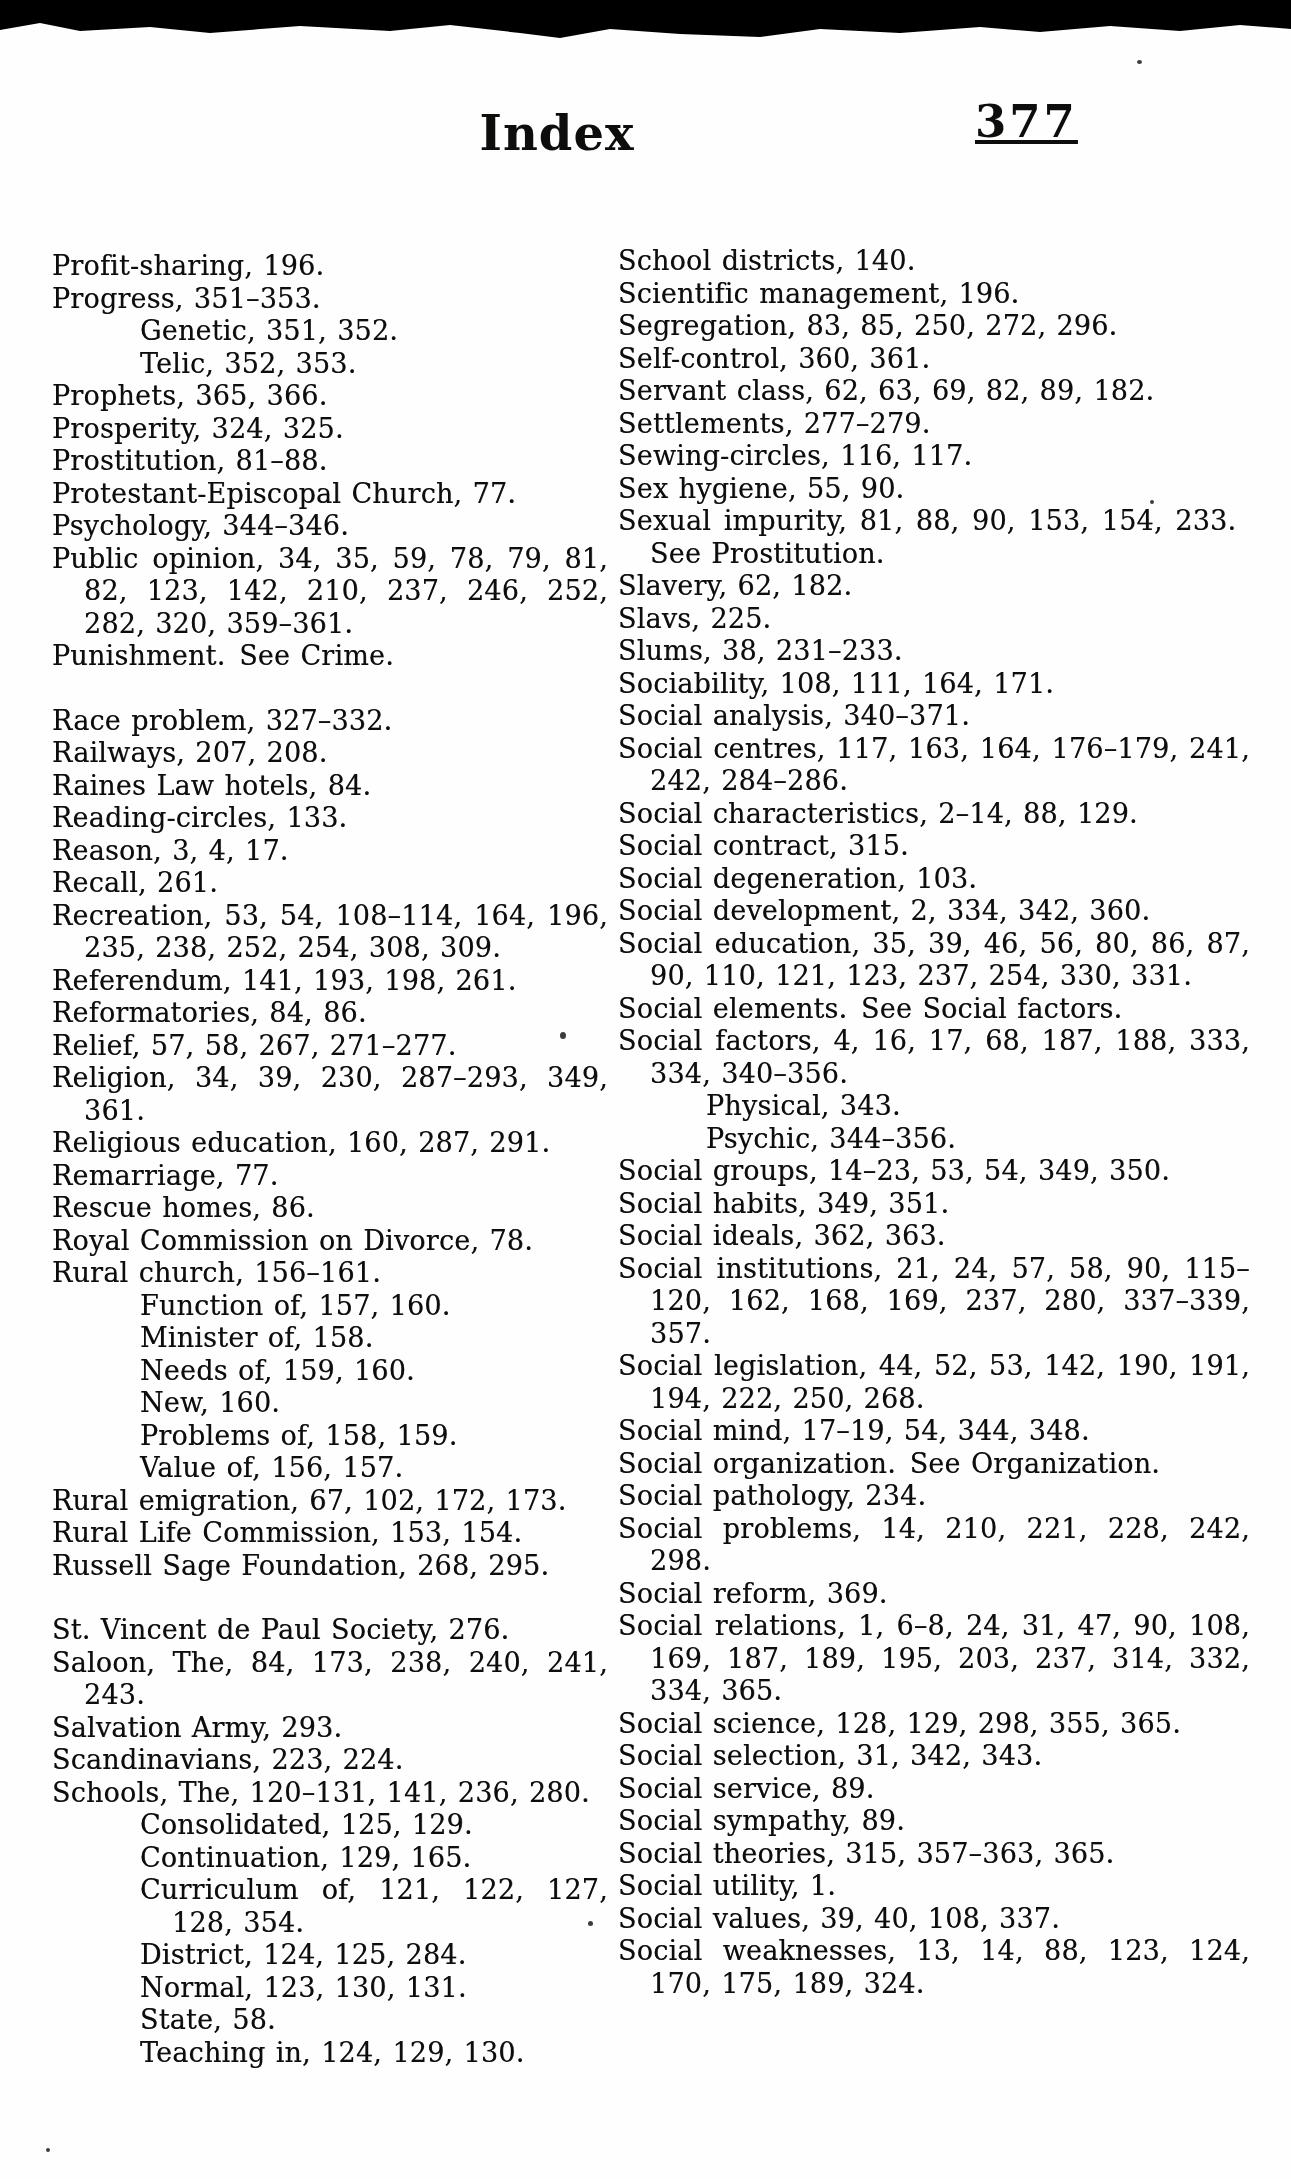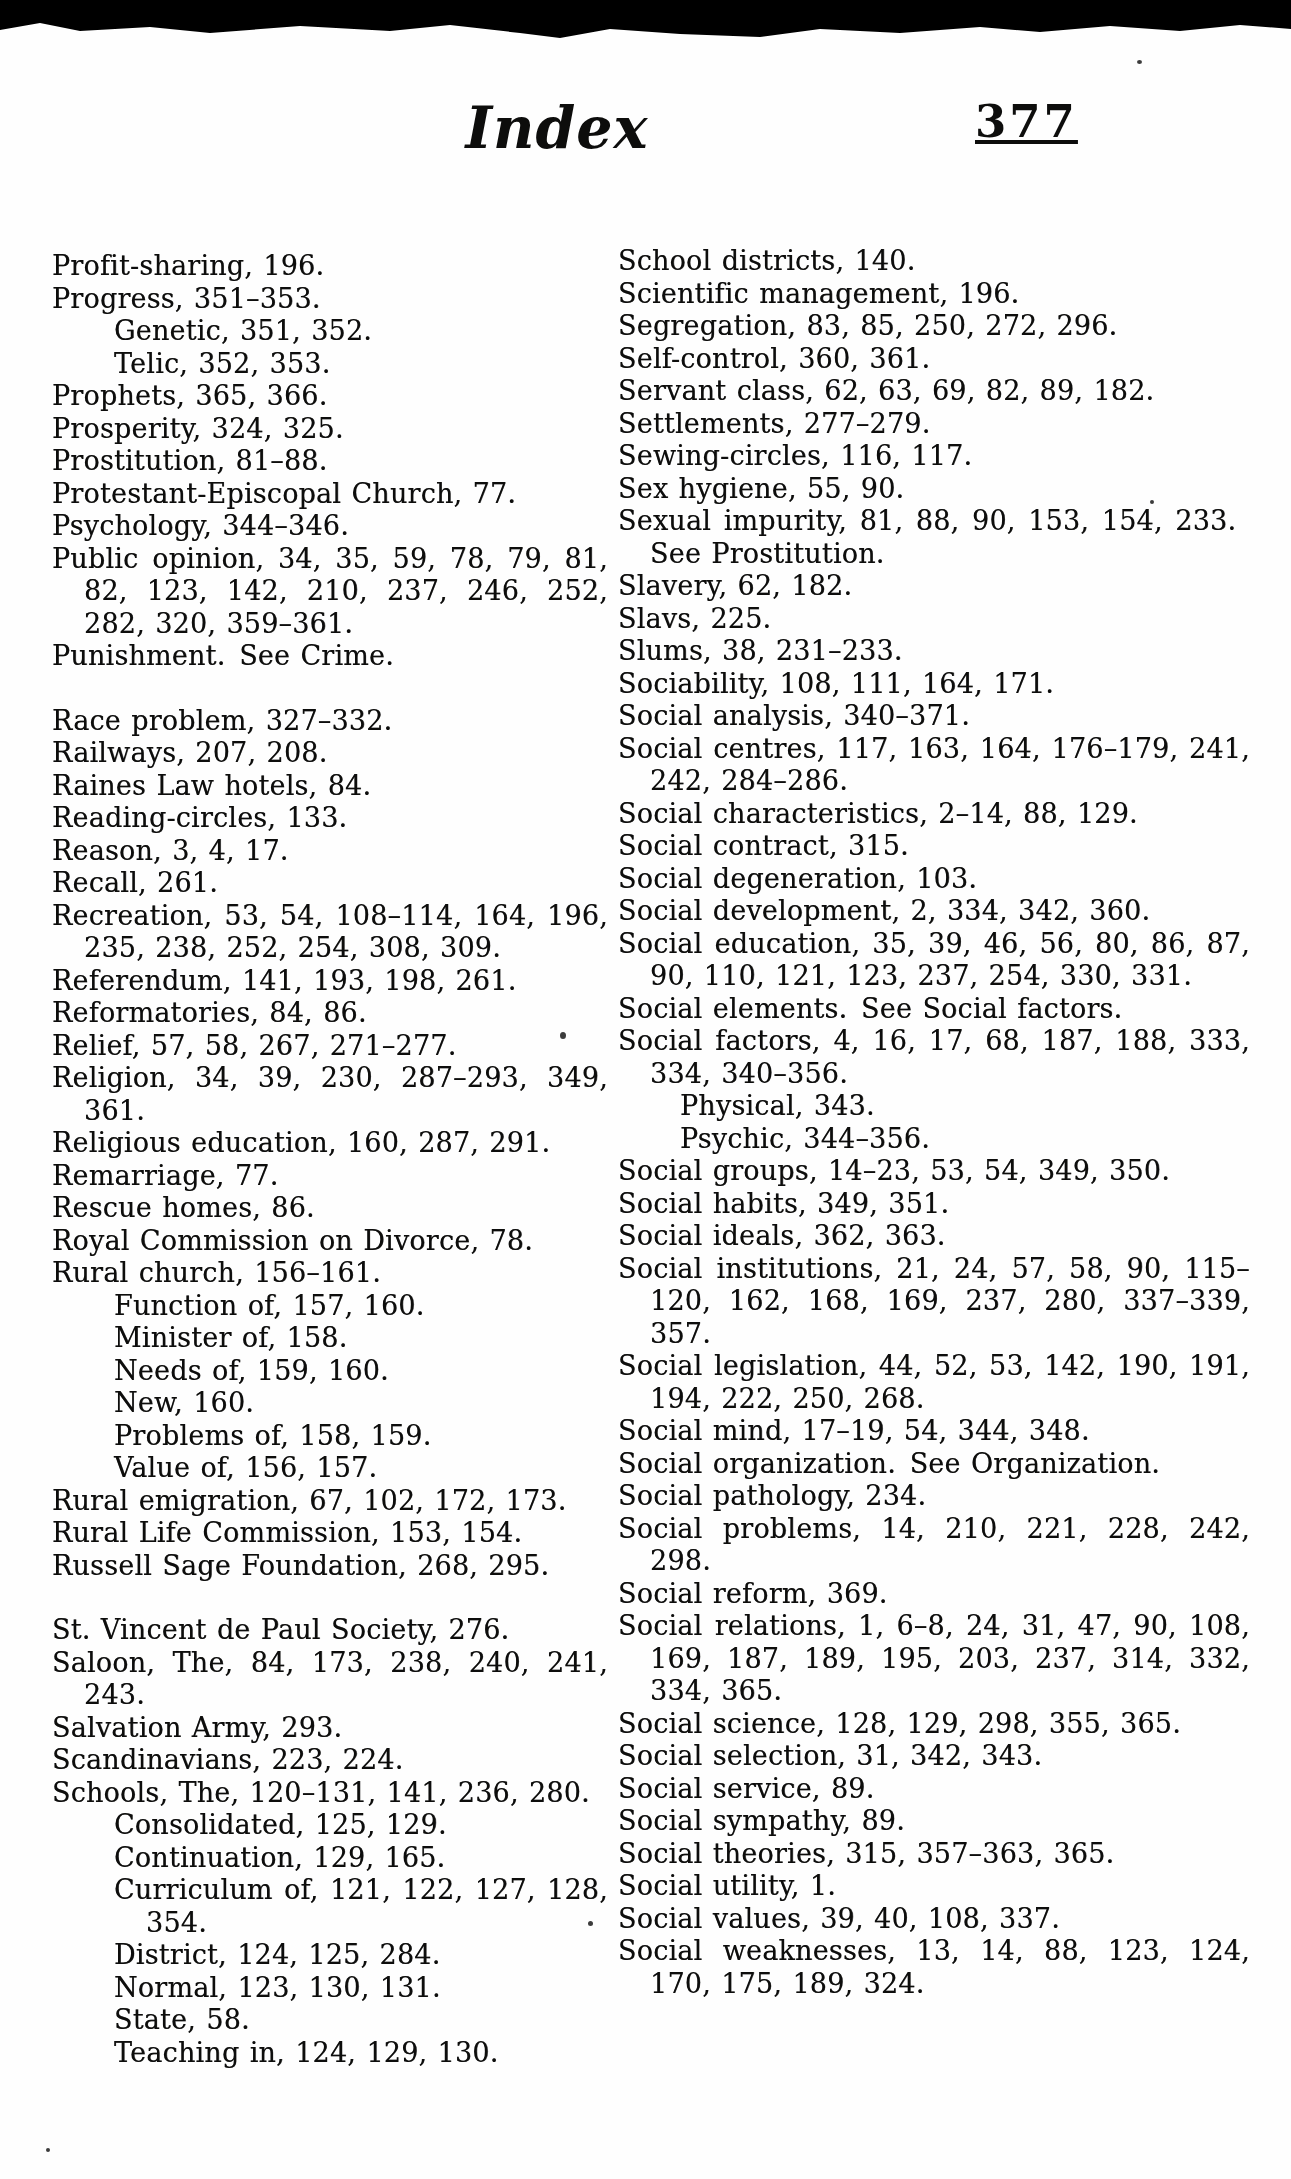--- a/index.html
+++ b/index.html
@@ -27,25 +27,24 @@
     clip-path: polygon(
       0 0, 1291px 0, 1291px 29px, 1240px 25px, 1180px 31px, 1110px 26px,
       1040px 32px, 980px 27px, 900px 33px, 820px 29px, 760px 37px,
       680px 34px, 610px 29px, 560px 38px, 520px 33px, 450px 25px,
       390px 31px, 300px 26px, 210px 33px, 150px 27px, 80px 31px,
       40px 23px, 0 30px
     );
   }
   .page-header-title {
     position: absolute;
-    top: 94px;
+    top: 105px;
     left: 557px;
     transform: translateX(-50%);
-    font-size: 57px;
-    font-style: italic;
+    font-size: 48px;
     font-weight: 600;
     letter-spacing: 1px;
     white-space: nowrap;
   }
   .page-header-number {
     position: absolute;
     top: 95px;
     left: 975px;
     font-size: 45px;
     font-weight: 700;
@@ -61,21 +60,21 @@
     word-spacing: 1.5px;
     letter-spacing: 0.2px;
     text-shadow: 0.3px 0.3px 0.4px rgba(10,10,10,0.55);
   }
   .col-left  { top: 250px; left: 52px;  width: 556px; }
   .col-right { top: 245px; left: 618px; width: 632px; }
   .entry {
     padding-left: 32px;
     text-indent: -32px;
   }
-  .entry.sub { margin-left: 62px; }
+  .entry.sub { margin-left: 88px; }
   .gap { width: 100%; }
   .speck {
     position: absolute;
     background: #1a1a1a;
     border-radius: 50%;
     opacity: 0.85;
   }
 </style>
 </head>
 <body>

